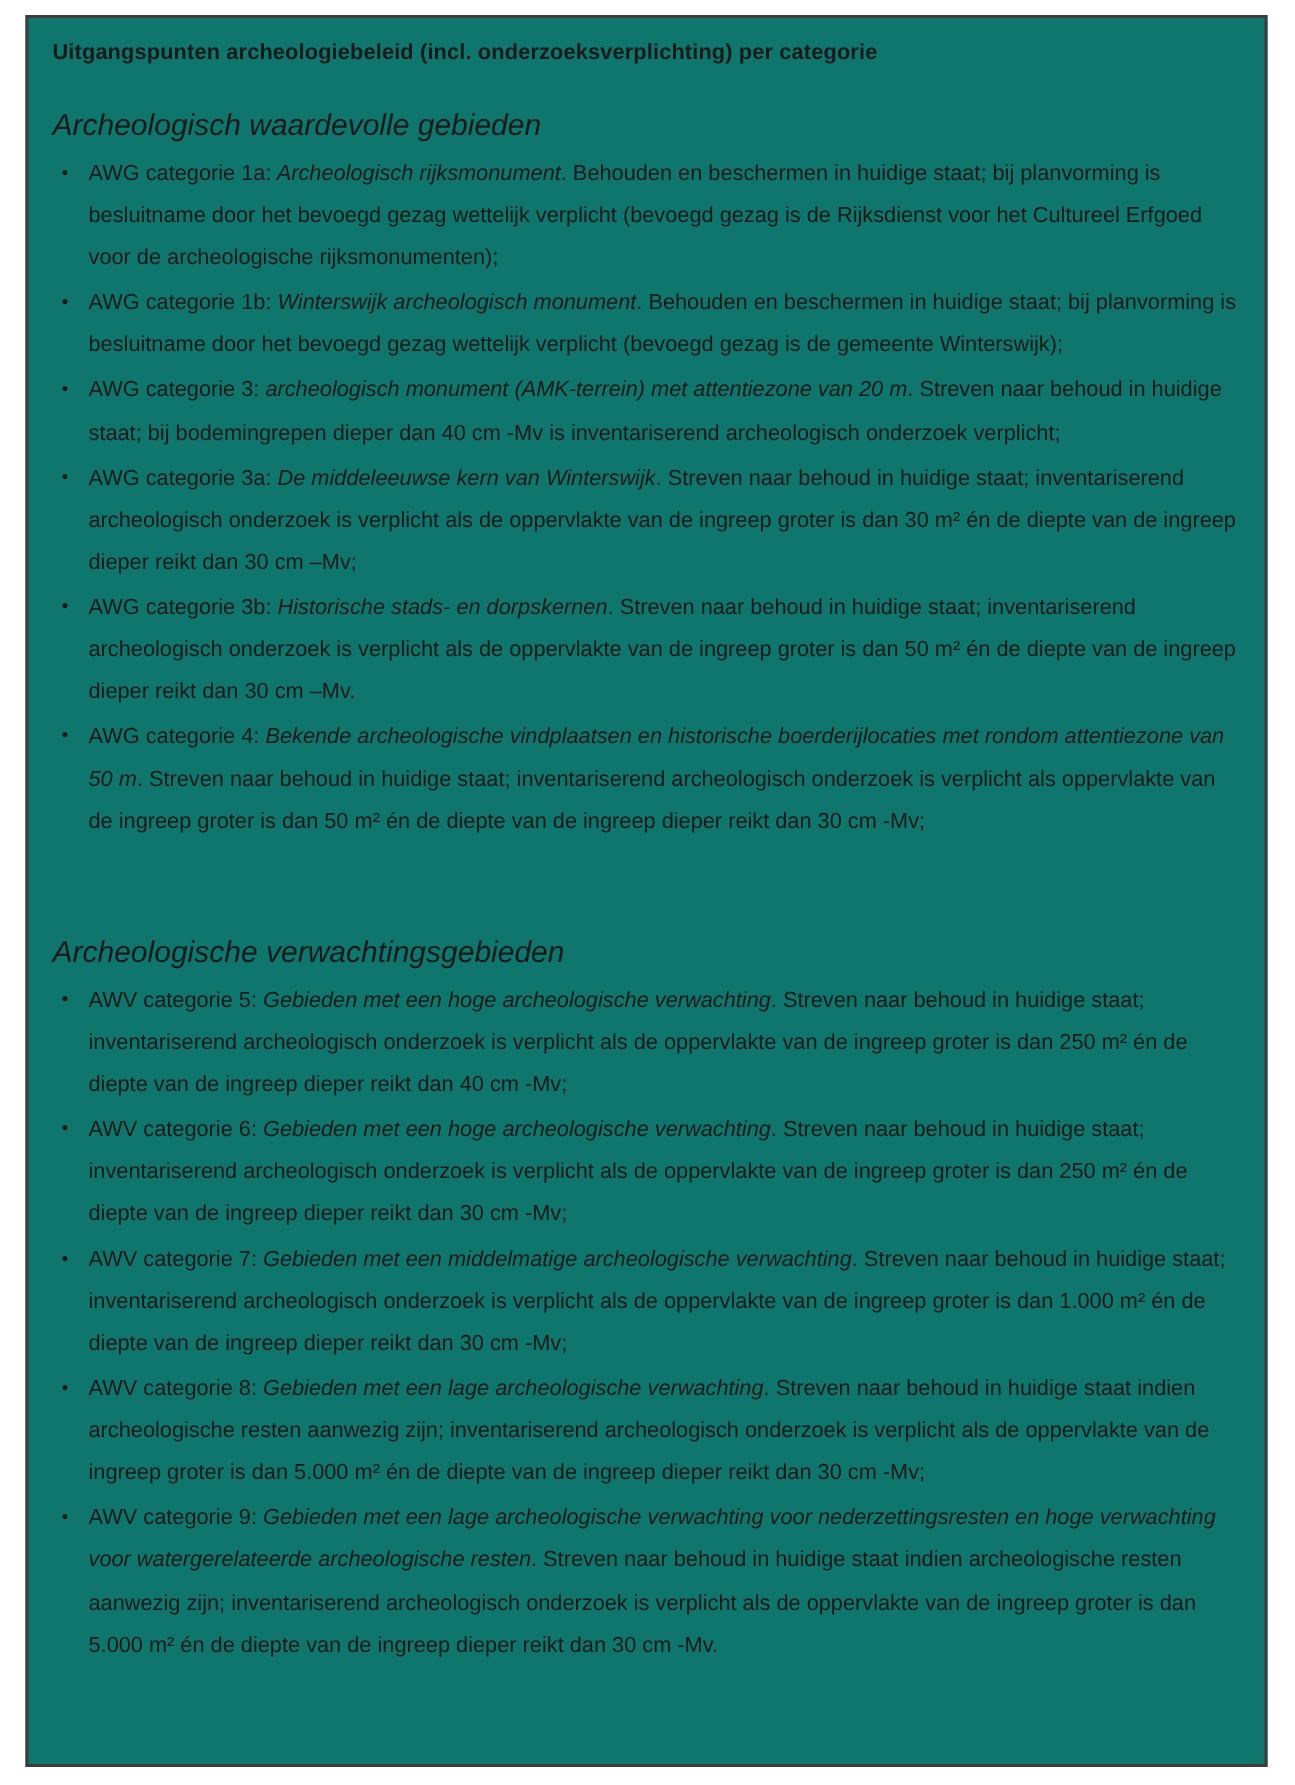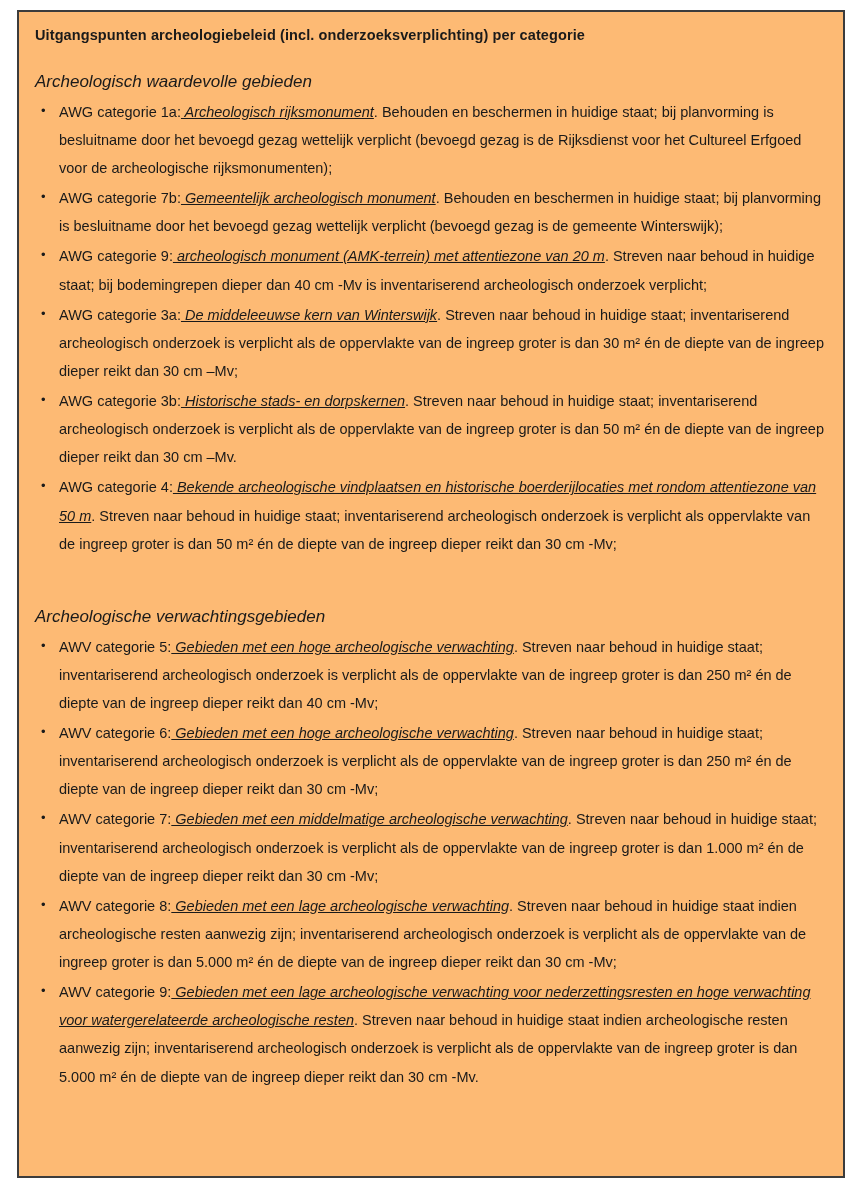--- a/index.html
+++ b/index.html
@@ -14,45 +14,45 @@
     -webkit-font-smoothing: none;
   }
 
   #doc-panel {
     position: absolute;
     left: 17px;
     top: 10px;
     width: 828px;
     height: 1168px;
     box-sizing: border-box;
-    background: #fdba74;
+    background: #0f766e;
     border: 2px solid #3c3c3c;
     padding: 10px 14px 10px 13px;
     overflow: hidden;
   }
 
   .doc-title {
     font-size: 14.5px;
     font-weight: bold;
     color: #1a1a1a;
     letter-spacing: 0.1px;
     line-height: 1.3;
     margin: 4px 0 0 3px;
   }
 
   .section {
     margin-top: 26px;
   }
   .section.second {
-    margin-top: 48px;
+    margin-top: 60px;
   }
 
   .section-heading {
     font-style: italic;
-    font-size: 17px;
+    font-size: 20px;
     color: #1a1a1a;
     margin: 0 0 4px 3px;
     line-height: 1.35;
   }
 
   ul.bullets {
     list-style: none;
     margin: 0;
     padding: 0;
   }
@@ -77,39 +77,38 @@
     color: #1a1a1a;
   }
 
   .cat-label {
   }
   .cat-sep {
     font-style: normal;
   }
   .cat-title {
     font-style: italic;
-    text-decoration: underline;
   }
   .cat-body {
     font-style: normal;
   }
 </style>
 </head>
 <body>
 
 <div id="doc-panel">
 
   <div class="doc-title">Uitgangspunten archeologiebeleid (incl. onderzoeksverplichting) per categorie</div>
 
   <div class="section">
     <div class="section-heading">Archeologisch waardevolle gebieden</div>
     <ul class="bullets" id="list-0">
         <li><span class="bullet-dot">•</span><span class="cat-label">AWG categorie 1a</span><span class="cat-sep">:</span><span class="cat-title"> Archeologisch rijksmonument</span><span class="cat-body">. Behouden en beschermen in huidige staat; bij planvorming is besluitname door het bevoegd gezag wettelijk verplicht (bevoegd gezag is de Rijksdienst voor het Cultureel Erfgoed voor de archeologische rijksmonumenten);</span></li>
-        <li><span class="bullet-dot">•</span><span class="cat-label">AWG categorie 7b</span><span class="cat-sep">:</span><span class="cat-title"> Gemeentelijk archeologisch monument</span><span class="cat-body">. Behouden en beschermen in huidige staat; bij planvorming is besluitname door het bevoegd gezag wettelijk verplicht (bevoegd gezag is de gemeente Winterswijk);</span></li>
-        <li><span class="bullet-dot">•</span><span class="cat-label">AWG categorie 9</span><span class="cat-sep">:</span><span class="cat-title"> archeologisch monument (AMK-terrein) met attentiezone van 20 m</span><span class="cat-body">. Streven naar behoud in huidige staat; bij bodemingrepen dieper dan 40 cm -Mv is inventariserend archeologisch onderzoek verplicht;</span></li>
+        <li><span class="bullet-dot">•</span><span class="cat-label">AWG categorie 1b</span><span class="cat-sep">:</span><span class="cat-title"> Winterswijk archeologisch monument</span><span class="cat-body">. Behouden en beschermen in huidige staat; bij planvorming is besluitname door het bevoegd gezag wettelijk verplicht (bevoegd gezag is de gemeente Winterswijk);</span></li>
+        <li><span class="bullet-dot">•</span><span class="cat-label">AWG categorie 3</span><span class="cat-sep">:</span><span class="cat-title"> archeologisch monument (AMK-terrein) met attentiezone van 20 m</span><span class="cat-body">. Streven naar behoud in huidige staat; bij bodemingrepen dieper dan 40 cm -Mv is inventariserend archeologisch onderzoek verplicht;</span></li>
         <li><span class="bullet-dot">•</span><span class="cat-label">AWG categorie 3a</span><span class="cat-sep">:</span><span class="cat-title"> De middeleeuwse kern van Winterswijk</span><span class="cat-body">. Streven naar behoud in huidige staat; inventariserend archeologisch onderzoek is verplicht als de oppervlakte van de ingreep groter is dan 30 m² én de diepte van de ingreep dieper reikt dan 30 cm –Mv;</span></li>
         <li><span class="bullet-dot">•</span><span class="cat-label">AWG categorie 3b</span><span class="cat-sep">:</span><span class="cat-title"> Historische stads- en dorpskernen</span><span class="cat-body">. Streven naar behoud in huidige staat; inventariserend archeologisch onderzoek is verplicht als de oppervlakte van de ingreep groter is dan 50 m² én de diepte van de ingreep dieper reikt dan 30 cm –Mv.</span></li>
         <li><span class="bullet-dot">•</span><span class="cat-label">AWG categorie 4</span><span class="cat-sep">:</span><span class="cat-title"> Bekende archeologische vindplaatsen en historische boerderijlocaties met rondom attentiezone van 50 m</span><span class="cat-body">. Streven naar behoud in huidige staat; inventariserend archeologisch onderzoek is verplicht als oppervlakte van de ingreep groter is dan 50 m² én de diepte van de ingreep dieper reikt dan 30 cm -Mv;</span></li>
       </ul>
   </div>
 
   <div class="section second">
     <div class="section-heading">Archeologische verwachtingsgebieden</div>
     <ul class="bullets" id="list-1">
         <li><span class="bullet-dot">•</span><span class="cat-label">AWV categorie 5</span><span class="cat-sep">:</span><span class="cat-title"> Gebieden met een hoge archeologische verwachting</span><span class="cat-body">. Streven naar behoud in huidige staat; inventariserend archeologisch onderzoek is verplicht als de oppervlakte van de ingreep groter is dan 250 m² én de diepte van de ingreep dieper reikt dan 40 cm -Mv;</span></li>

